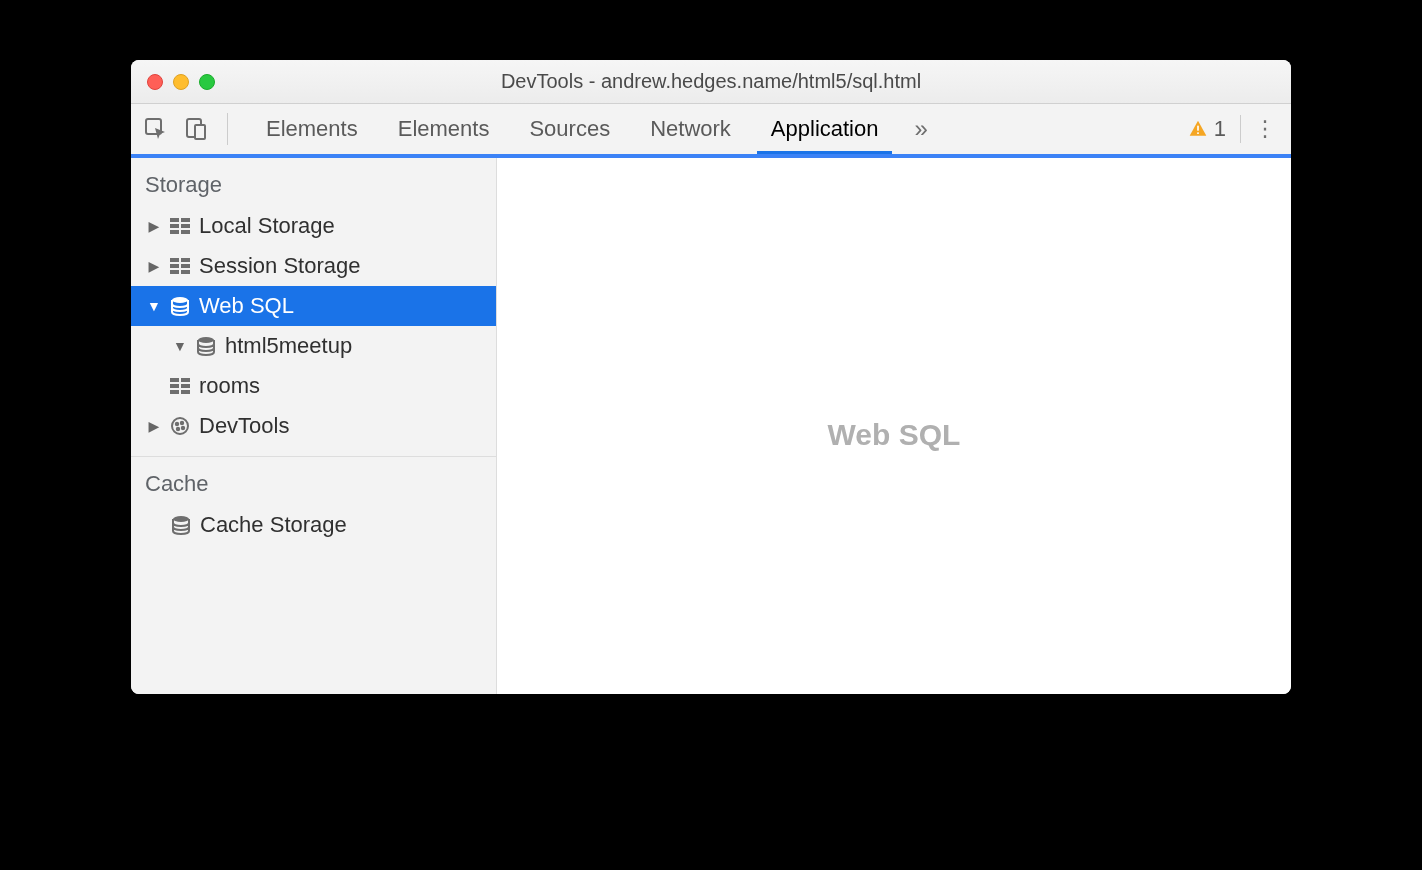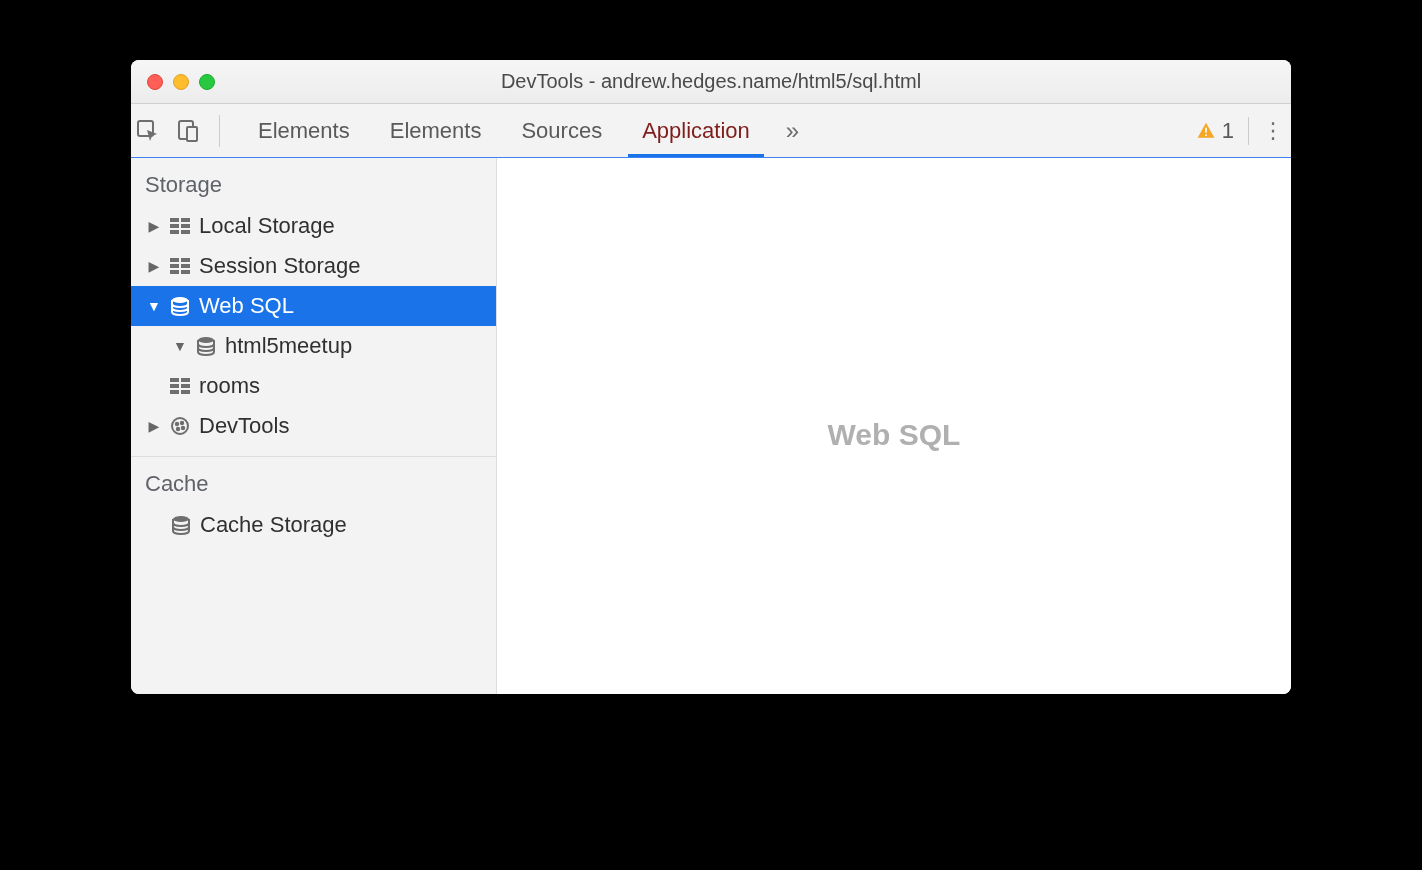--- a/index.html
+++ b/index.html
@@ -45,24 +45,24 @@
     position: absolute;
     left: 0; right: 0;
     text-align: center;
     font-size: 20px;
     color: #4a4a4a;
     pointer-events: none;
   }
   .toolbar {
     height: 54px;
     background: #f3f3f3;
-    border-bottom: 1px solid #3b82f6;
-    display: flex;
-    align-items: center;
-    padding: 0 4px;
+    border-bottom: 4px solid #3b82f6;
+    display: flex;
+    align-items: center;
+    padding: 0 12px;
     gap: 0;
   }
   .inspect-group {
     display: flex;
     align-items: center;
     gap: 14px;
     padding-right: 18px;
     border-right: 1px solid #ccc;
     margin-right: 18px;
     height: 32px;
@@ -82,21 +82,21 @@
   .tab {
     display: flex;
     align-items: center;
     padding: 0 20px;
     font-size: 22px;
     color: #5a5a5a;
     position: relative;
     cursor: pointer;
   }
   .tab.active {
-    color: #7f1d1d;
+    color: #000000;
   }
   .tab.active::after {
     content: "";
     position: absolute;
     bottom: 0; left: 6px; right: 6px;
     height: 3px;
     background: #1a73e8;
   }
   .overflow {
     font-size: 24px;
@@ -219,20 +219,21 @@
         <svg width="24" height="24" viewBox="0 0 24 24" fill="none" stroke="currentColor" stroke-width="2">
           <rect x="3" y="2" width="14" height="18" rx="2"></rect>
           <rect x="11" y="8" width="10" height="14" rx="1" fill="#f3f3f3"></rect>
         </svg>
       </div>
     </div>
     <div class="tabs">
       <div class="tab">Elements</div>
       <div class="tab">Elements</div>
       <div class="tab">Sources</div>
+      <div class="tab">Network</div>
       <div class="tab active">Application</div>
       <div class="overflow">»</div>
     </div>
     <div class="toolbar-right">
       <div class="warning-badge">
         <span class="warn-icon">
           <svg width="20" height="20" viewBox="0 0 24 24" fill="currentColor">
             <path d="M12 2 L22 20 L2 20 Z"></path>
             <rect x="11" y="8" width="2" height="6" fill="#fff"></rect>
             <rect x="11" y="16" width="2" height="2" fill="#fff"></rect>

